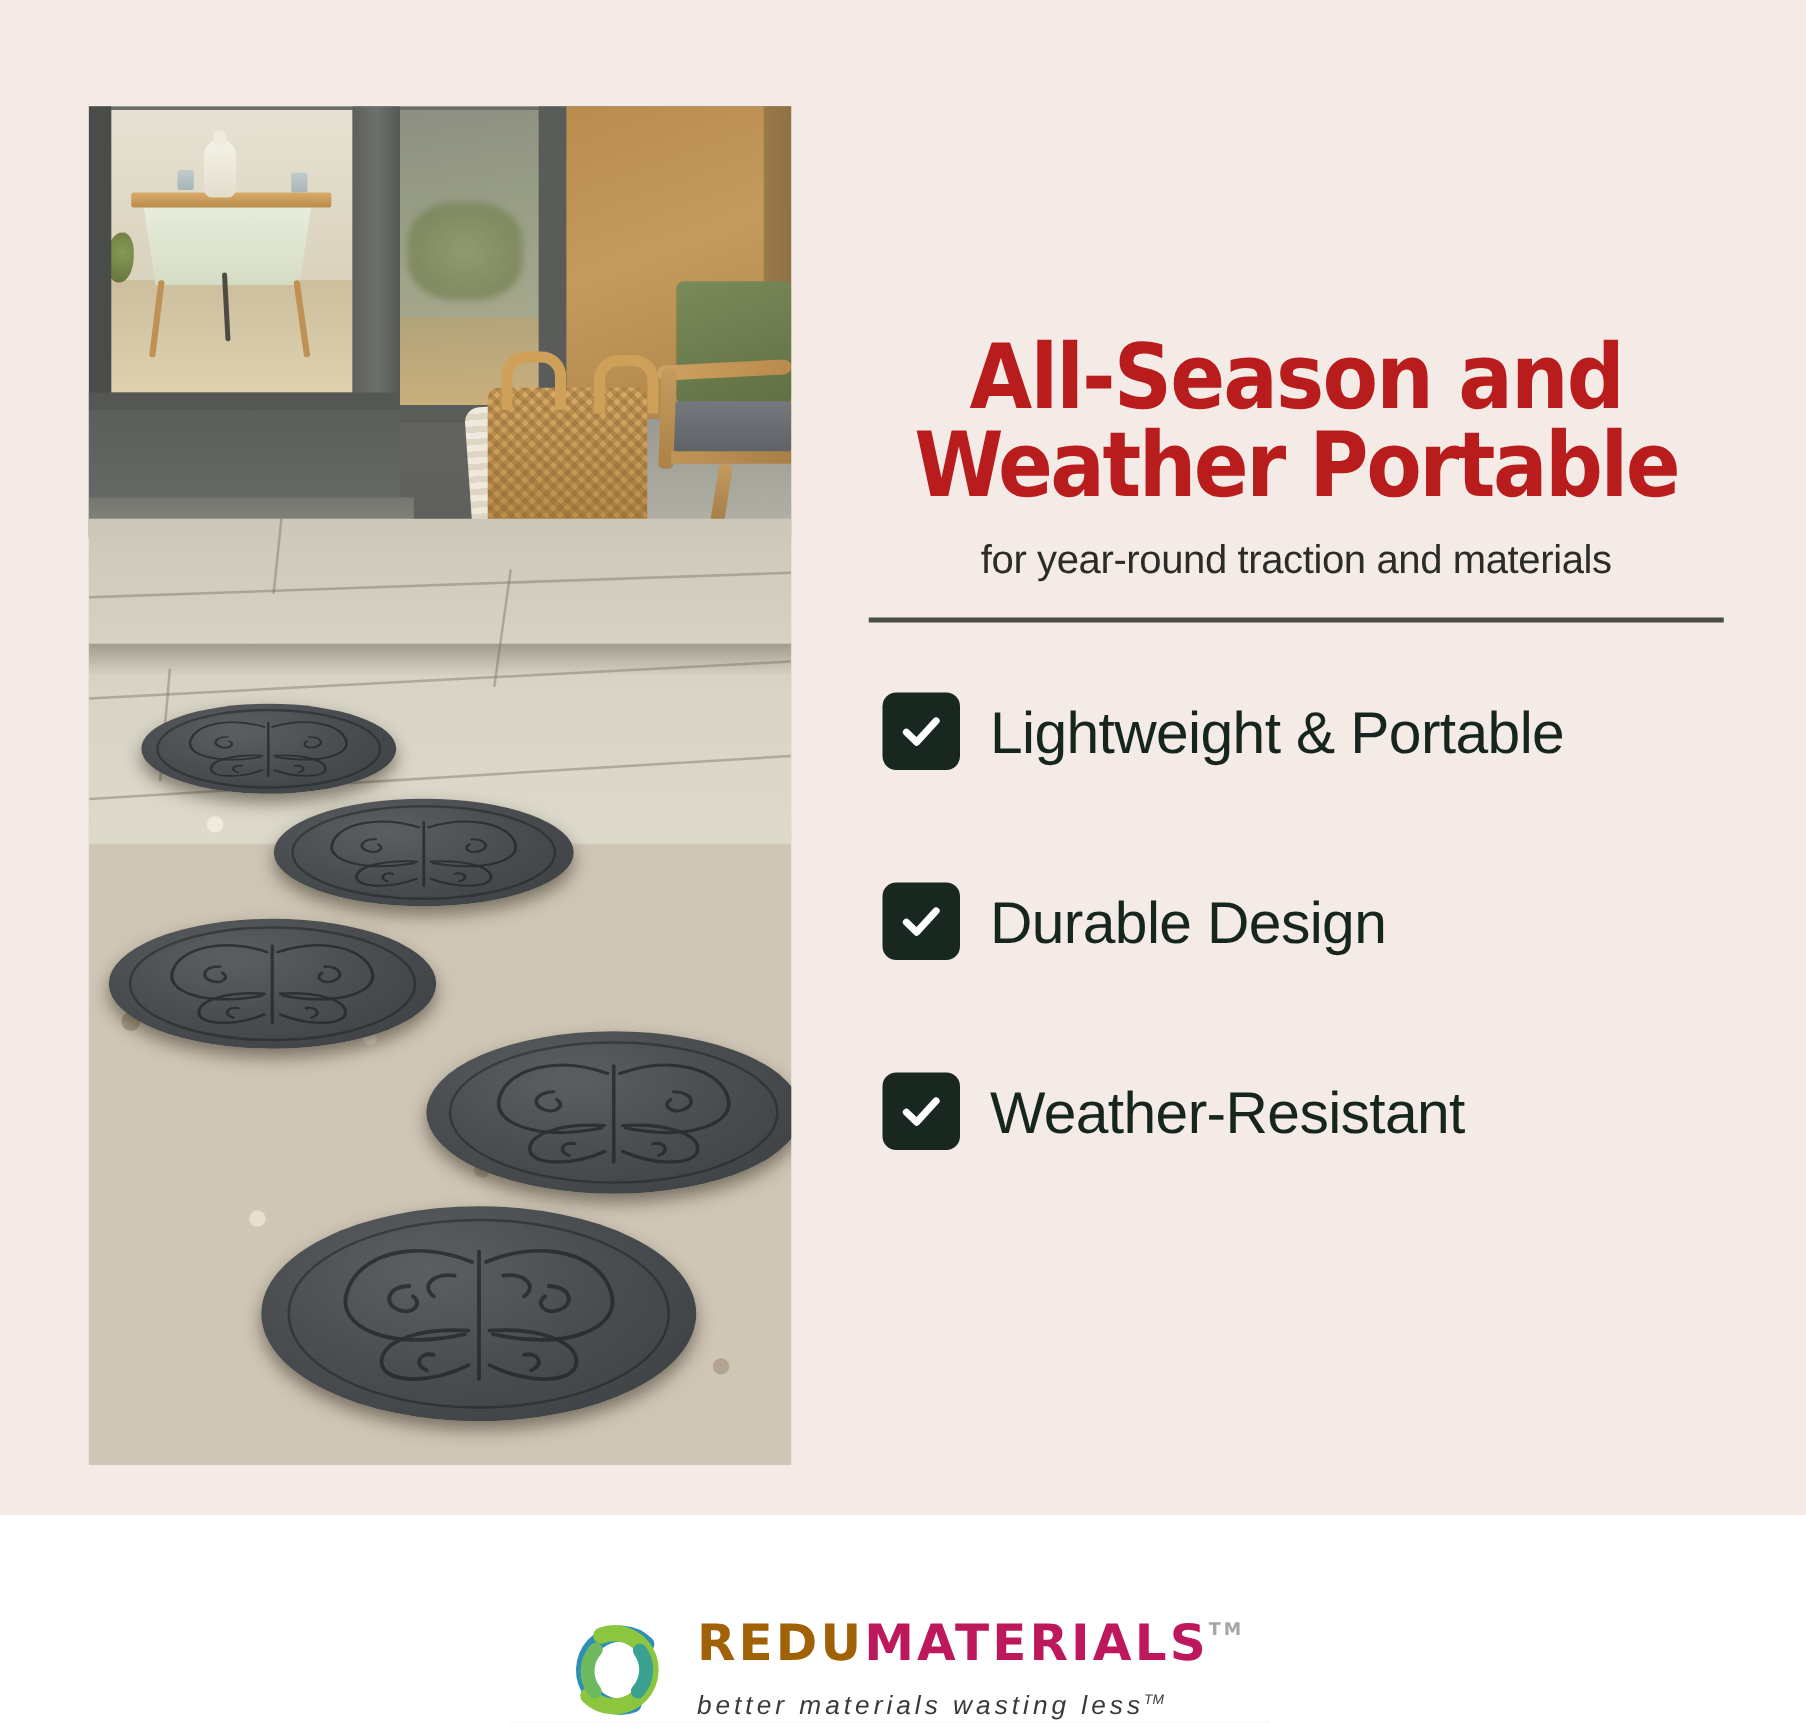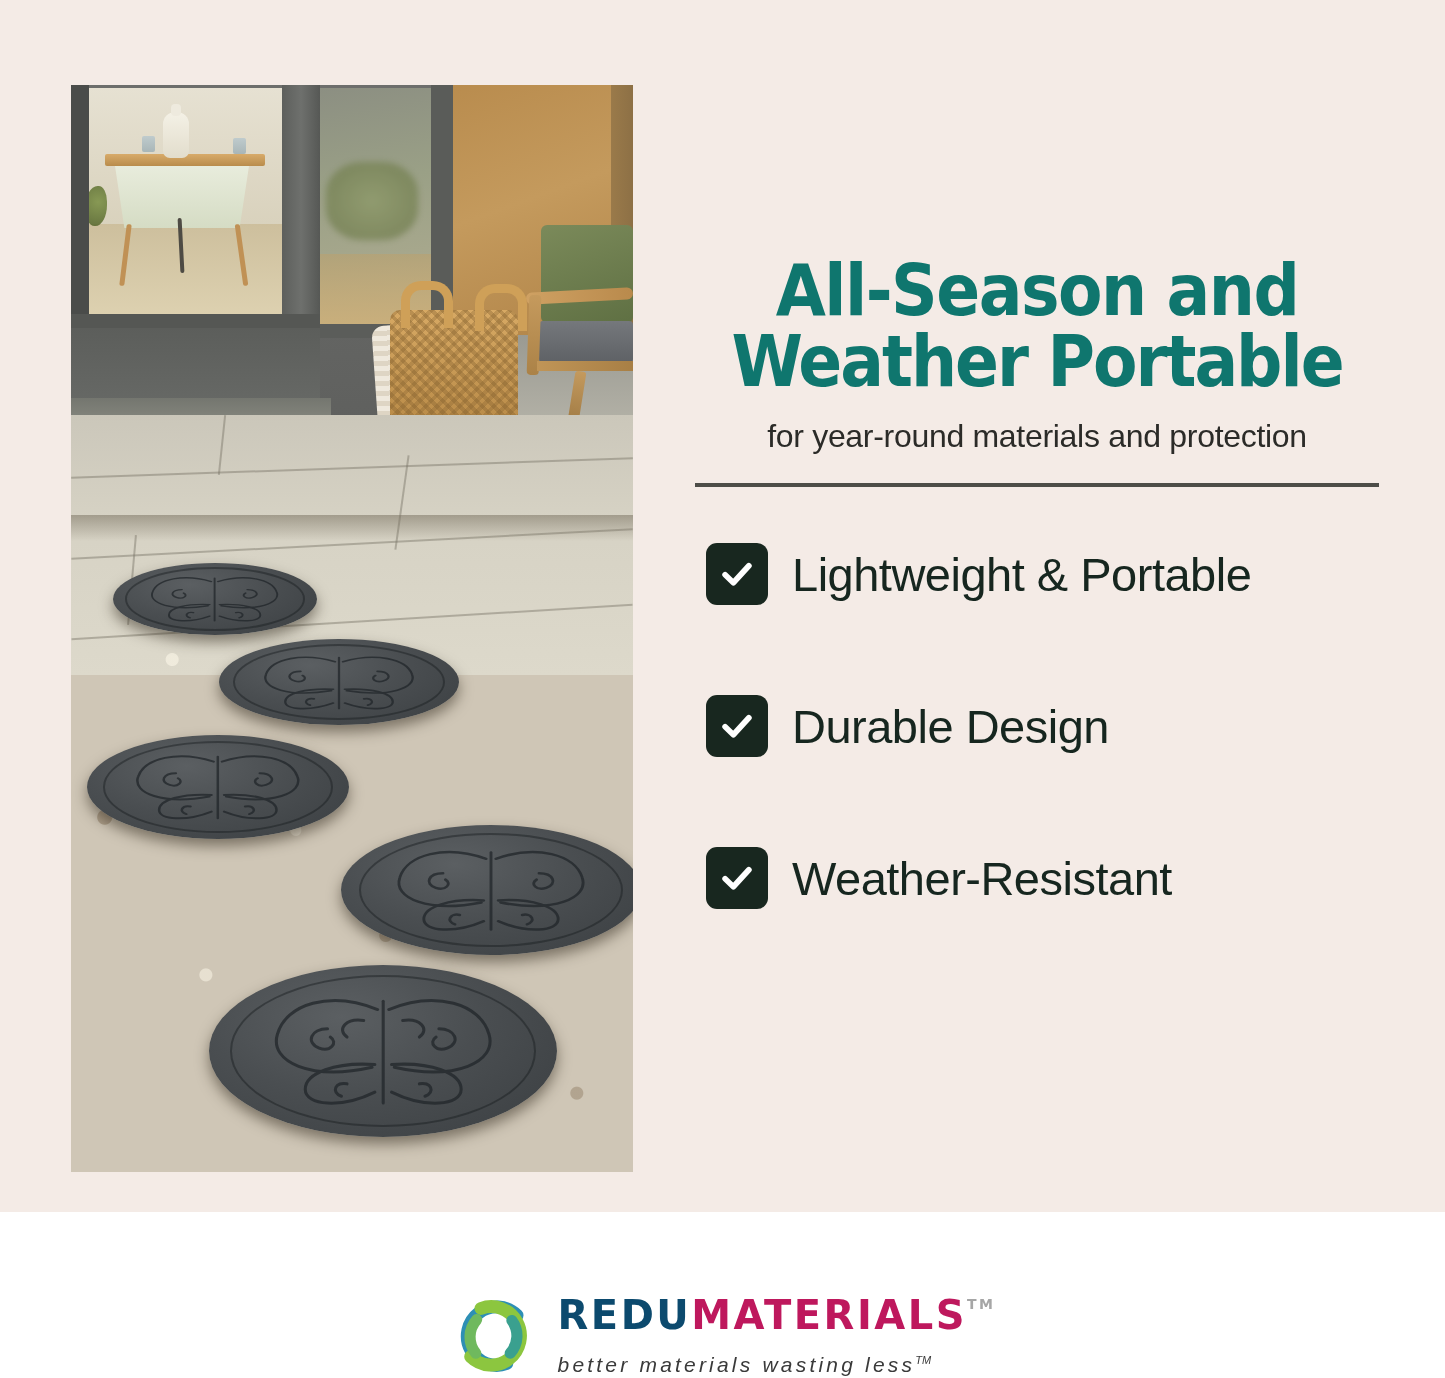--- a/index.html
+++ b/index.html
@@ -200,24 +200,24 @@
   }
   .bfly{position:absolute;inset:10%;opacity:.75;}
   .bfly svg{width:100%;height:100%;display:block;}
 
   
   .content{position:absolute;left:692px;top:255px;width:690px;}
   .headline{
     font-family:"DejaVu Sans",sans-serif;
     font-weight:700;
     font-size:72px;line-height:.98;
-    color:#0f766e;
+    color:#b91c1c;
     text-align:center;
     letter-spacing:-1.5px;
-    margin:0;
+    margin:11px;
     font-stretch:condensed;
   }
   .headline .l2{display:block;letter-spacing:-2px;}
   .subtitle{
     margin:22px 0 0 0;
     font-family:"Liberation Sans",sans-serif;
     font-size:32px;color:#2b2b28;text-align:center;font-weight:400;
     letter-spacing:-.3px;
   }
   .divider{
@@ -244,21 +244,21 @@
     display:flex;align-items:center;justify-content:center;
   }
   .logo-mark{width:86px;height:86px;margin-right:22px;flex:0 0 86px;}
   .logo-mark svg{width:100%;height:100%;display:block;}
   .logo-text{display:flex;flex-direction:column;justify-content:center;}
   .logo-word{
     font-family:"DejaVu Sans",sans-serif;
     font-weight:700;font-size:40px;letter-spacing:2.5px;line-height:1;
     display:flex;align-items:flex-start;
   }
-  .logo-redu{color:#0c4a6e;}
+  .logo-redu{color:#a16207;}
   .logo-materials{color:#be185d;}
   .logo-tm{font-size:14px;line-height:1;margin-top:2px;color:#a6a6a6;font-weight:700;}
   .logo-tag{
     font-family:"Liberation Sans",sans-serif;
     font-style:italic;font-size:21px;color:#3a3a3a;letter-spacing:3.2px;
     margin-top:18px;display:flex;align-items:flex-start;
   }
   .logo-tag-tm{font-size:11px;margin-top:1px;letter-spacing:0;}
 </style>
 </head>
@@ -427,21 +427,21 @@
     </div>
 
   </div>
 </div>
 
 <div class="content">
   <h1 class="headline">
     <span class="l1">All-Season and</span>
     <span class="l2">Weather Portable</span>
   </h1>
-  <p class="subtitle">for year-round materials and protection</p>
+  <p class="subtitle">for year-round traction and materials</p>
   <div class="divider"></div>
 
   <ul class="checklist">
     <li class="check-item">
       <span class="checkbox">
         <svg viewBox="0 0 24 24" aria-hidden="true">
           <path d="M4.5 12.5 L9.7 17.5 L19.5 6.8" fill="none" stroke="#ffffff" stroke-width="3.6" stroke-linecap="round" stroke-linejoin="round"></path>
         </svg>
       </span>
       <span class="check-label">Lightweight &amp; Portable</span>

